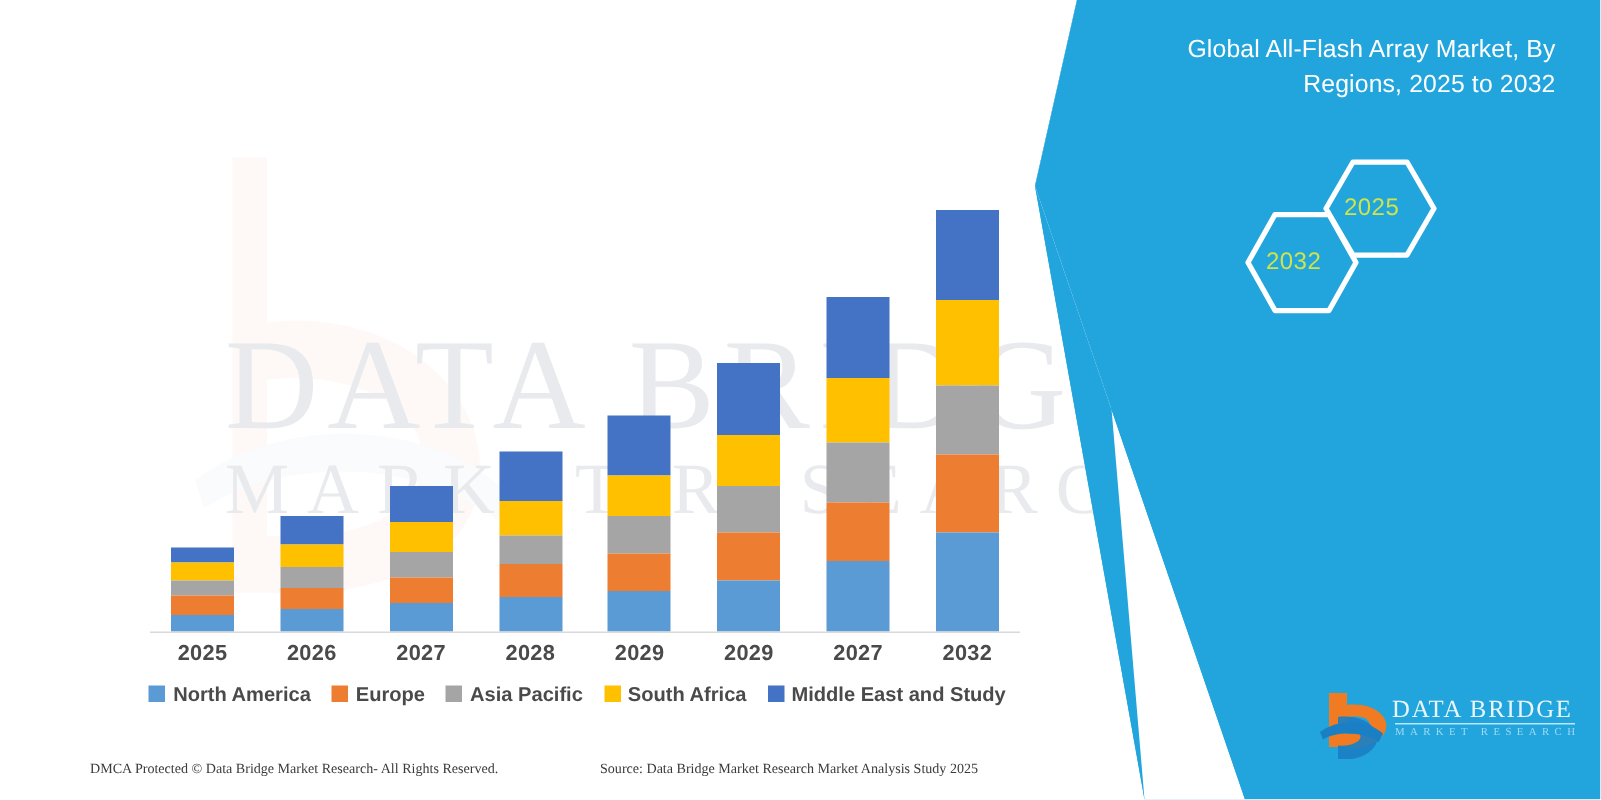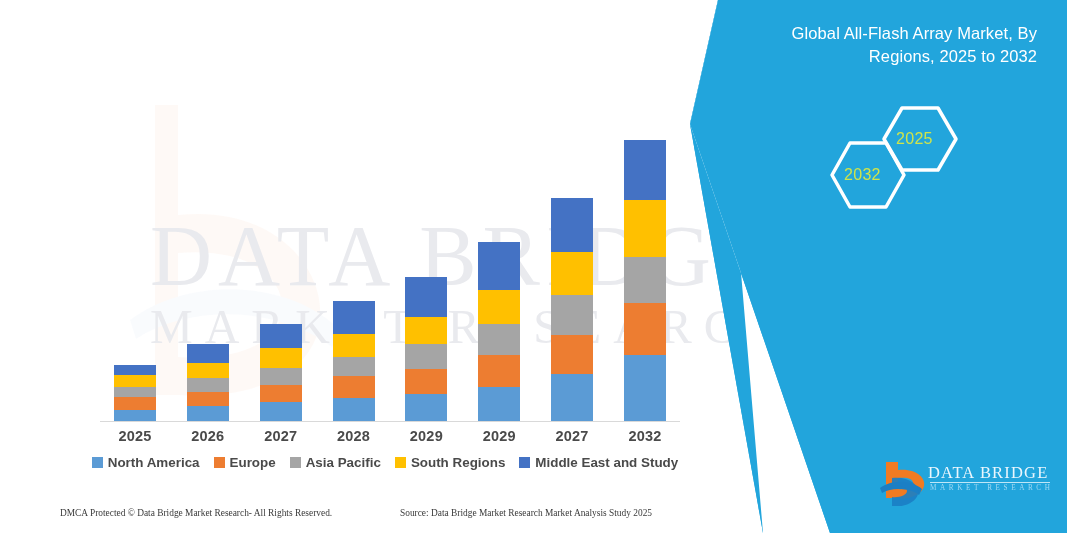--- a/index.html
+++ b/index.html
@@ -324,21 +324,21 @@
       <div class="legend-item">
         <span class="legend-swatch" style="background: rgb(237, 125, 49);"></span>
         <span class="legend-label">Europe</span>
       </div>
       <div class="legend-item">
         <span class="legend-swatch" style="background: rgb(165, 165, 165);"></span>
         <span class="legend-label">Asia Pacific</span>
       </div>
       <div class="legend-item">
         <span class="legend-swatch" style="background: rgb(255, 192, 0);"></span>
-        <span class="legend-label">South Regions</span>
+        <span class="legend-label">South Africa</span>
       </div>
       <div class="legend-item">
         <span class="legend-swatch" style="background: rgb(68, 114, 196);"></span>
         <span class="legend-label">Middle East and Study</span>
       </div>
     </div>
 
   <div class="footer">
     <div class="dmca">DMCA Protected © Data Bridge Market Research-  All Rights Reserved.</div>
     <div class="source">Source: Data Bridge Market Research  Market Analysis Study 2025</div>

